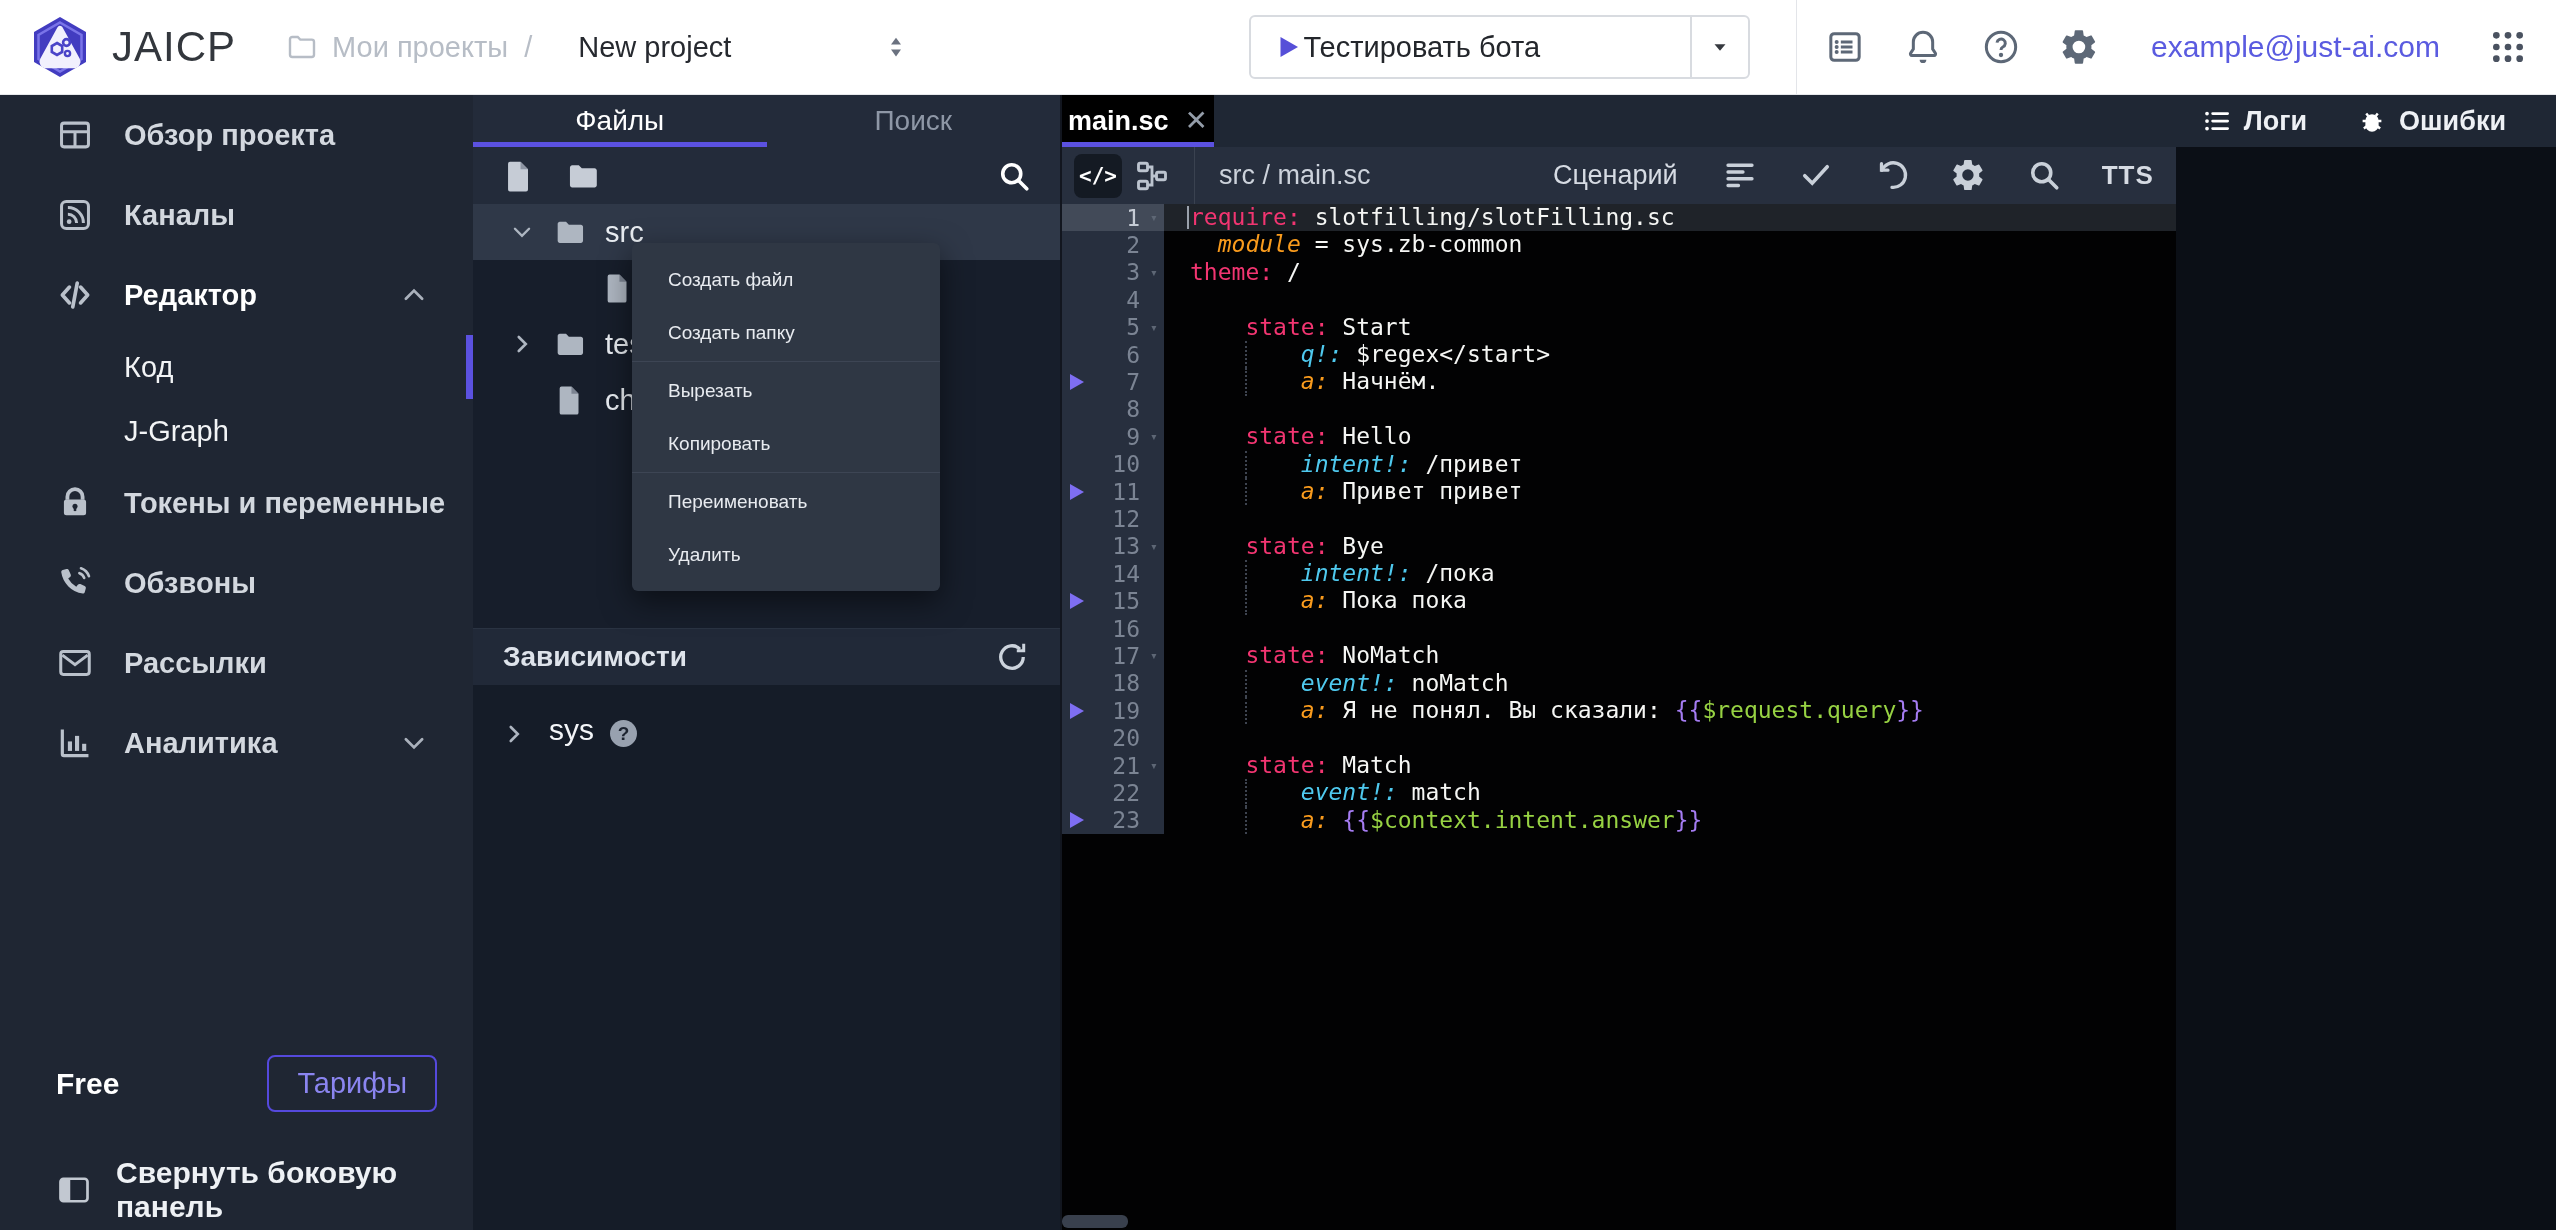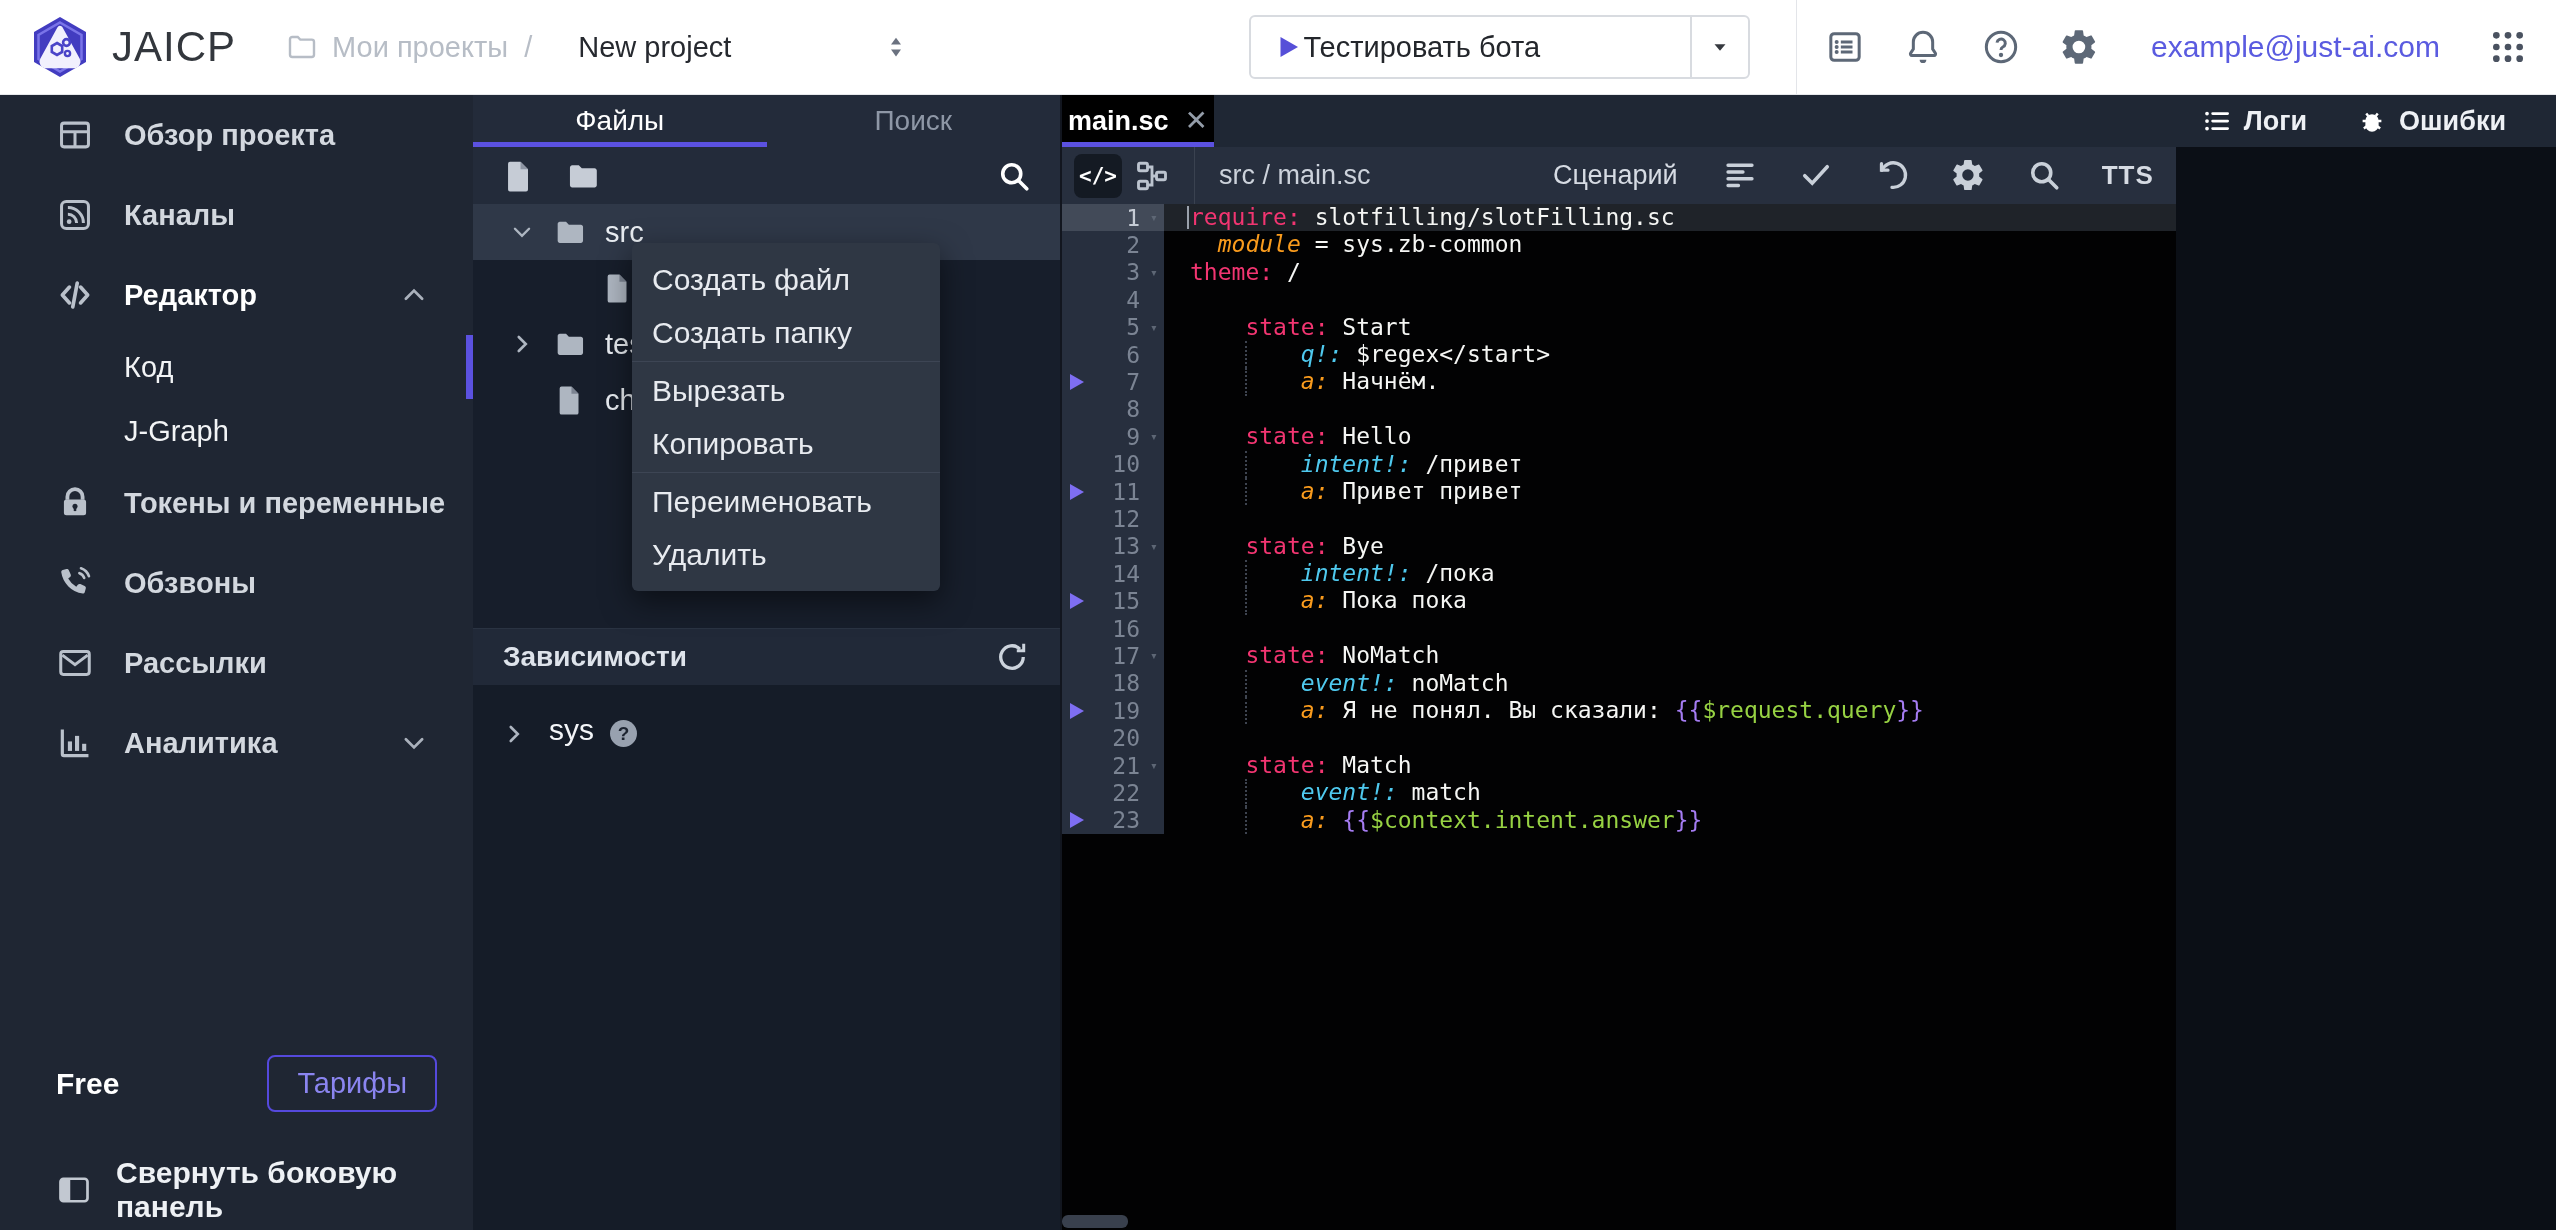--- a/index.html
+++ b/index.html
@@ -87,21 +87,21 @@
   .deps-hd .tico{margin-left:auto; width:36px; height:36px; color:#ccd3dc; cursor:pointer;}
   .deps-hd .tico svg{width:36px; height:36px;}
   .deps-tree{flex:1; background:#151c28;}
   .deps-row{height:62px; display:flex; align-items:flex-end; padding-left:28px; cursor:pointer;}
   .deps-row .chev{width:28px; height:26px; color:#aeb6c1; margin-right:20px;}
   .deps-row .chev svg{width:26px; height:26px;}
   .deps-row .lab{font-size:30px; color:#f3f5f8;}
   .qbadge{width:27px; height:27px; border-radius:50%; background:#98a1af; color:#1c2330; font-size:19px; font-weight:700; display:flex; align-items:center; justify-content:center; margin-left:16px;}
 
   .ctx{position:absolute; left:159px; top:148px; width:308px; background:#2f3744; border-radius:6px; box-shadow:0 10px 30px rgba(0,0,0,.5); padding:10px 0; z-index:30;}
-  .ctx-item{height:53px; display:flex; align-items:center; padding-left:20px; font-size:30px; color:#e8ebf0; cursor:pointer; white-space:nowrap;}
+  .ctx-item{height:53px; display:flex; align-items:center; padding-left:36px; font-size:19px; color:#e8ebf0; cursor:pointer; white-space:nowrap;}
   .ctx-sep{height:1px; background:#3d4554; margin:2px 0;}
 
   
   .ed{flex:1; display:flex; flex-direction:column; min-width:0; border-left:2px solid #12161f;}
   .ed-tabs{height:52px; background:#1f2734; display:flex; flex:none;}
   .ed-tab{width:152px; background:#000000; display:flex; align-items:center; justify-content:center; position:relative; cursor:pointer;}
   .ed-tab .lab{font-size:27px; font-weight:700; color:#ffffff;}
   .ed-tab .x{font-size:28px; color:#949da9; margin-left:16px; cursor:pointer; line-height:1;}
   .ed-tab::after{content:""; position:absolute; left:0; right:0; bottom:0; height:5px; background:var(--accent);}
   .ed-toolbar{height:57px; background:#272f3e; display:flex; align-items:center; padding:0 22px 0 12px; flex:none;}

